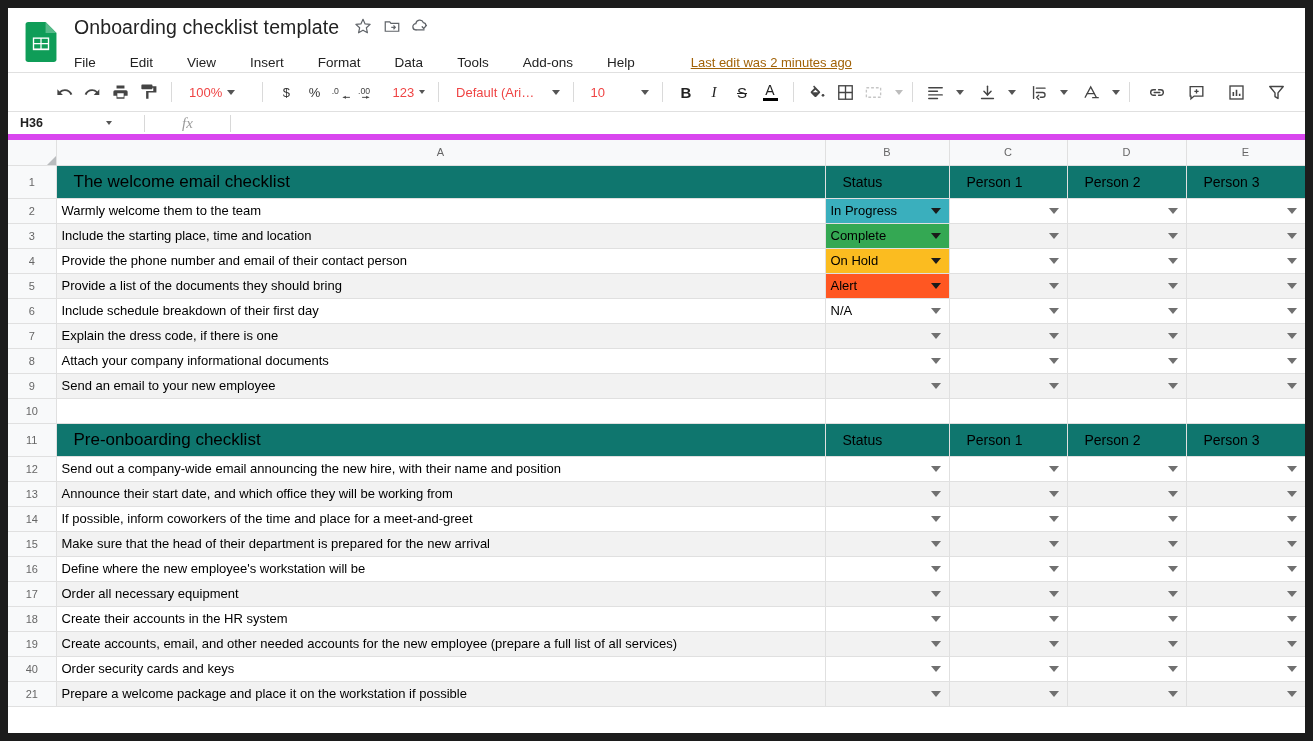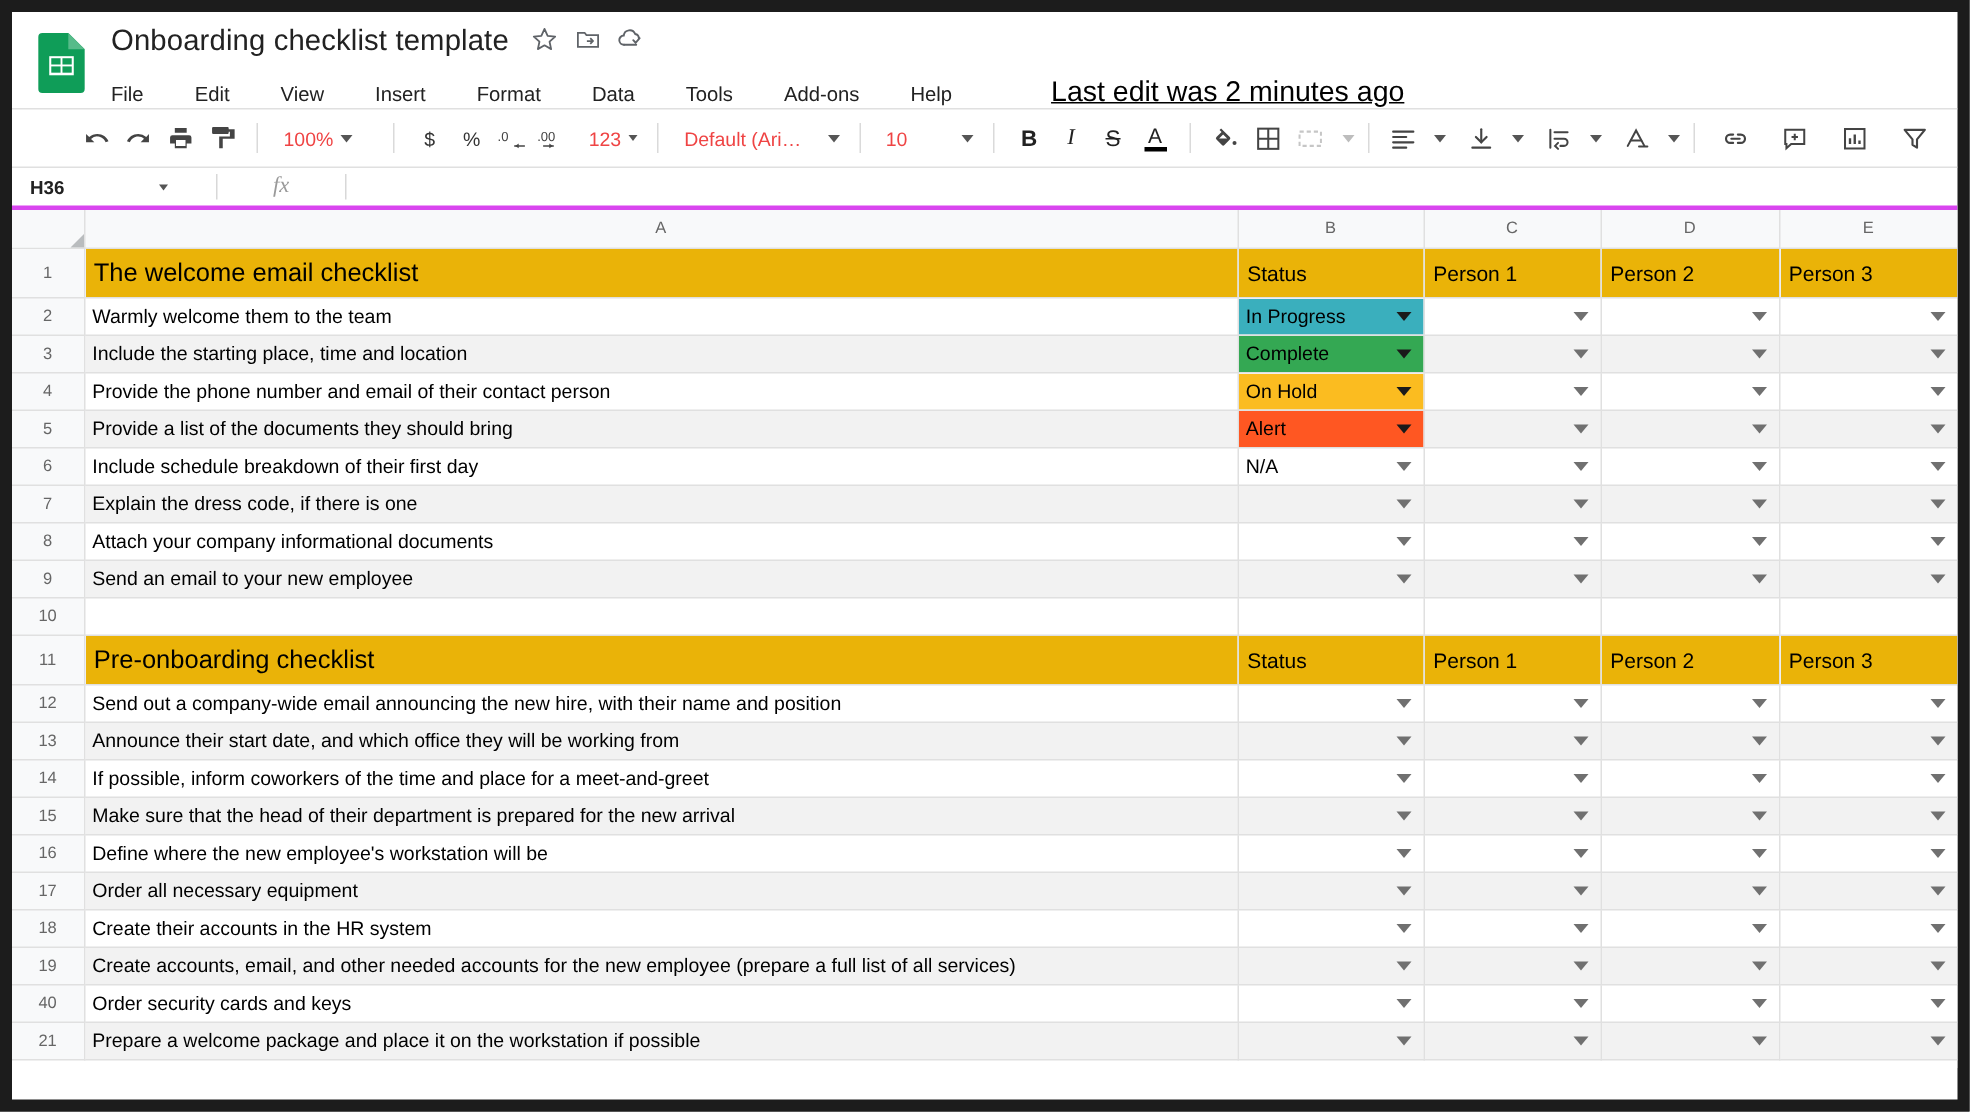--- a/index.html
+++ b/index.html
@@ -20,42 +20,42 @@
   
   .titlebar { display: flex; align-items: flex-start; padding: 8px 0 0 16px; height: 64px; }
   .doc-icon { width: 34px; height: 40px; margin-top: 6px; flex: none; }
   .title-block { margin-left: 16px; }
   .title-row { display: flex; align-items: flex-start; height: 30px; }
   .doc-title { font-size: 19.5px; color: #222; font-weight: 400; letter-spacing: .1px; }
   .title-icons { display: flex; align-items: center; gap: 10px; margin-left: 14px; }
   .ticon { width: 19px; height: 19px; display: inline-flex; align-items: center; justify-content: center; }
   .menubar { display: flex; align-items: center; gap: 34px; margin-top: 4px; height: 24px; }
   .menu-item { font-size: 13.5px; color: #222; cursor: default; }
-  .lastedit { font-size: 19px; color: #000000; text-decoration: underline; margin-left: 32px; }
+  .lastedit { font-size: 13px; color: #a16207; text-decoration: underline; margin-left: 22px; }
 
   
   .toolbar {
     height: 40px; border-top: 1px solid #e0e0e0; border-bottom: 1px solid #e0e0e0;
     display: flex; align-items: center; padding: 0 14px 0 42px; gap: 0;
   }
   .tb { display: inline-flex; align-items: center; justify-content: center; height: 28px; min-width: 28px; color: #444; }
   .tb svg { display: block; }
   .tb-text { font-size: 13px; color: #333; padding: 0 4px; }
   .sep { width: 1px; height: 20px; background: #dadada; margin: 0 9px; }
   .caret { width: 0; height: 0; border-left: 4px solid transparent; border-right: 4px solid transparent; border-top: 5px solid #555; margin-left: 5px; }
   .caret.sm { border-left-width: 3.5px; border-right-width: 3.5px; border-top-width: 4.5px; }
   .caret.dim { border-top-color: #bdbdbd; }
   .pill { display: inline-flex; align-items: center; height: 26px; padding: 0 4px 0 8px; }
   .pill .lbl { font-size: 13px; color: #ef4444; white-space: nowrap; }
   .zoom-box { width: 74px; }
   .font-box { width: 118px; }
   .size-box { width: 72px; }
 
   
-  .formulabar { height: 28px; display: flex; align-items: center; border-bottom: 3px solid #d946ef; gap: 24px; }
+  .formulabar { height: 28px; display: flex; align-items: center; border-bottom: 6px solid #d946ef; gap: 24px; }
   .namebox { width: 112px; height: 100%; display: flex; align-items: center; padding-left: 12px; }
   .namebox .nm { font-size: 12.5px; font-weight: bold; color: #222; }
   .namebox .caret { margin-left: auto; margin-right: 8px; }
   .fbar-sep { width: 1px; height: 17px; background: #d8d8d8; }
   .fx { font-family: "Liberation Serif", serif; font-style: italic; font-size: 15px; color: #9a9a9a; padding: 0 13px; }
   .fx-input { flex: 1; height: 100%; font-size: 12.5px; color: #222; display: flex; align-items: center; }
 
   
   .grid-wrap { position: relative; width: 100%; height: 572px; overflow: hidden; background: #fff; }
   table.sheet { border-collapse: collapse; table-layout: fixed; width: 1297px; }
@@ -80,21 +80,21 @@
     width: 48px; height: 25px; background: #f8f9fa; border: 1px solid #e0e0e0; border-left: none;
     font-size: 11px; color: #666; text-align: center; vertical-align: middle;
   }
   td.cell {
     border: 1px solid #e0e0e0; height: 25px; padding: 0 5px;
     font-size: 13px; color: #000; vertical-align: middle; white-space: nowrap; overflow: hidden;
   }
   tr.banded td.cell { background: #f2f2f2; }
   tr.plain td.cell { background: #ffffff; }
 
-  tr.section td.cell { background: #eab308; font-size: 17px; height: 33px; padding-left: 6px; }
+  tr.section td.cell { background: #0f766e; font-size: 17px; height: 33px; padding-left: 17px; }
   tr.section td.rowhdr { height: 33px; }
   tr.section td.cell.chdr { font-size: 14px; }
 
   tr.empty td.cell { background: #ffffff; }
 
   
   .dd { position: relative; display: flex; align-items: center; height: 100%; }
   .dd .dlabel { font-size: 13px; color: #000; flex: 1; }
   .dd .darrow {
     width: 0; height: 0; border-left: 5px solid transparent; border-right: 5px solid transparent;

